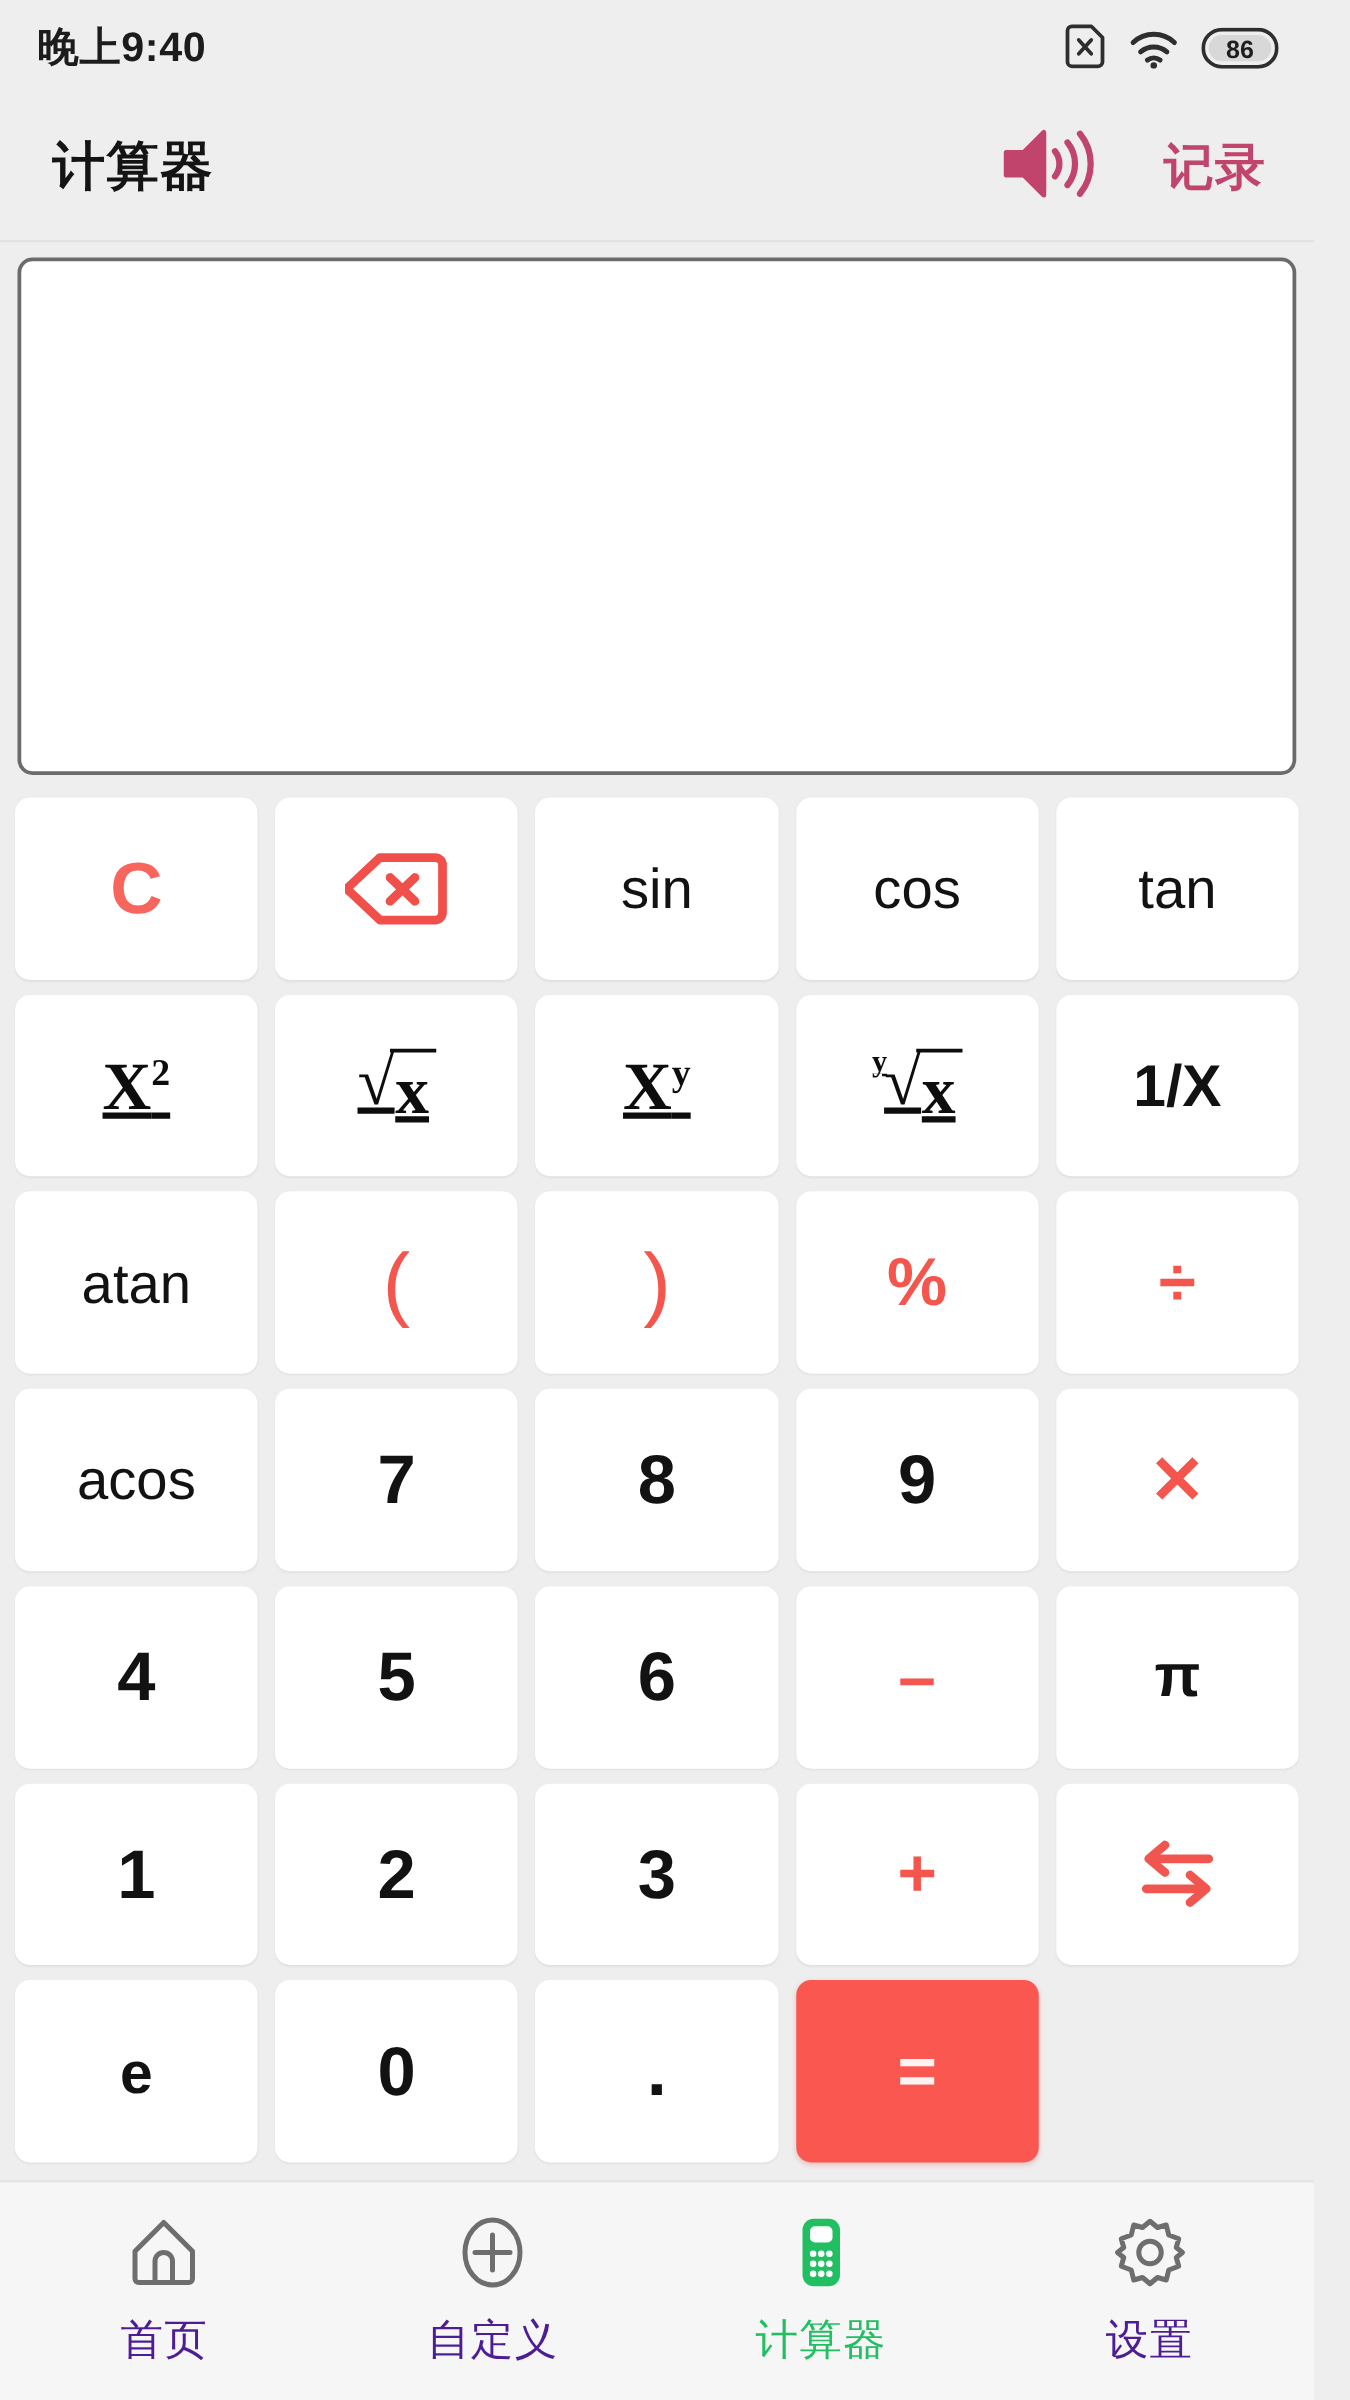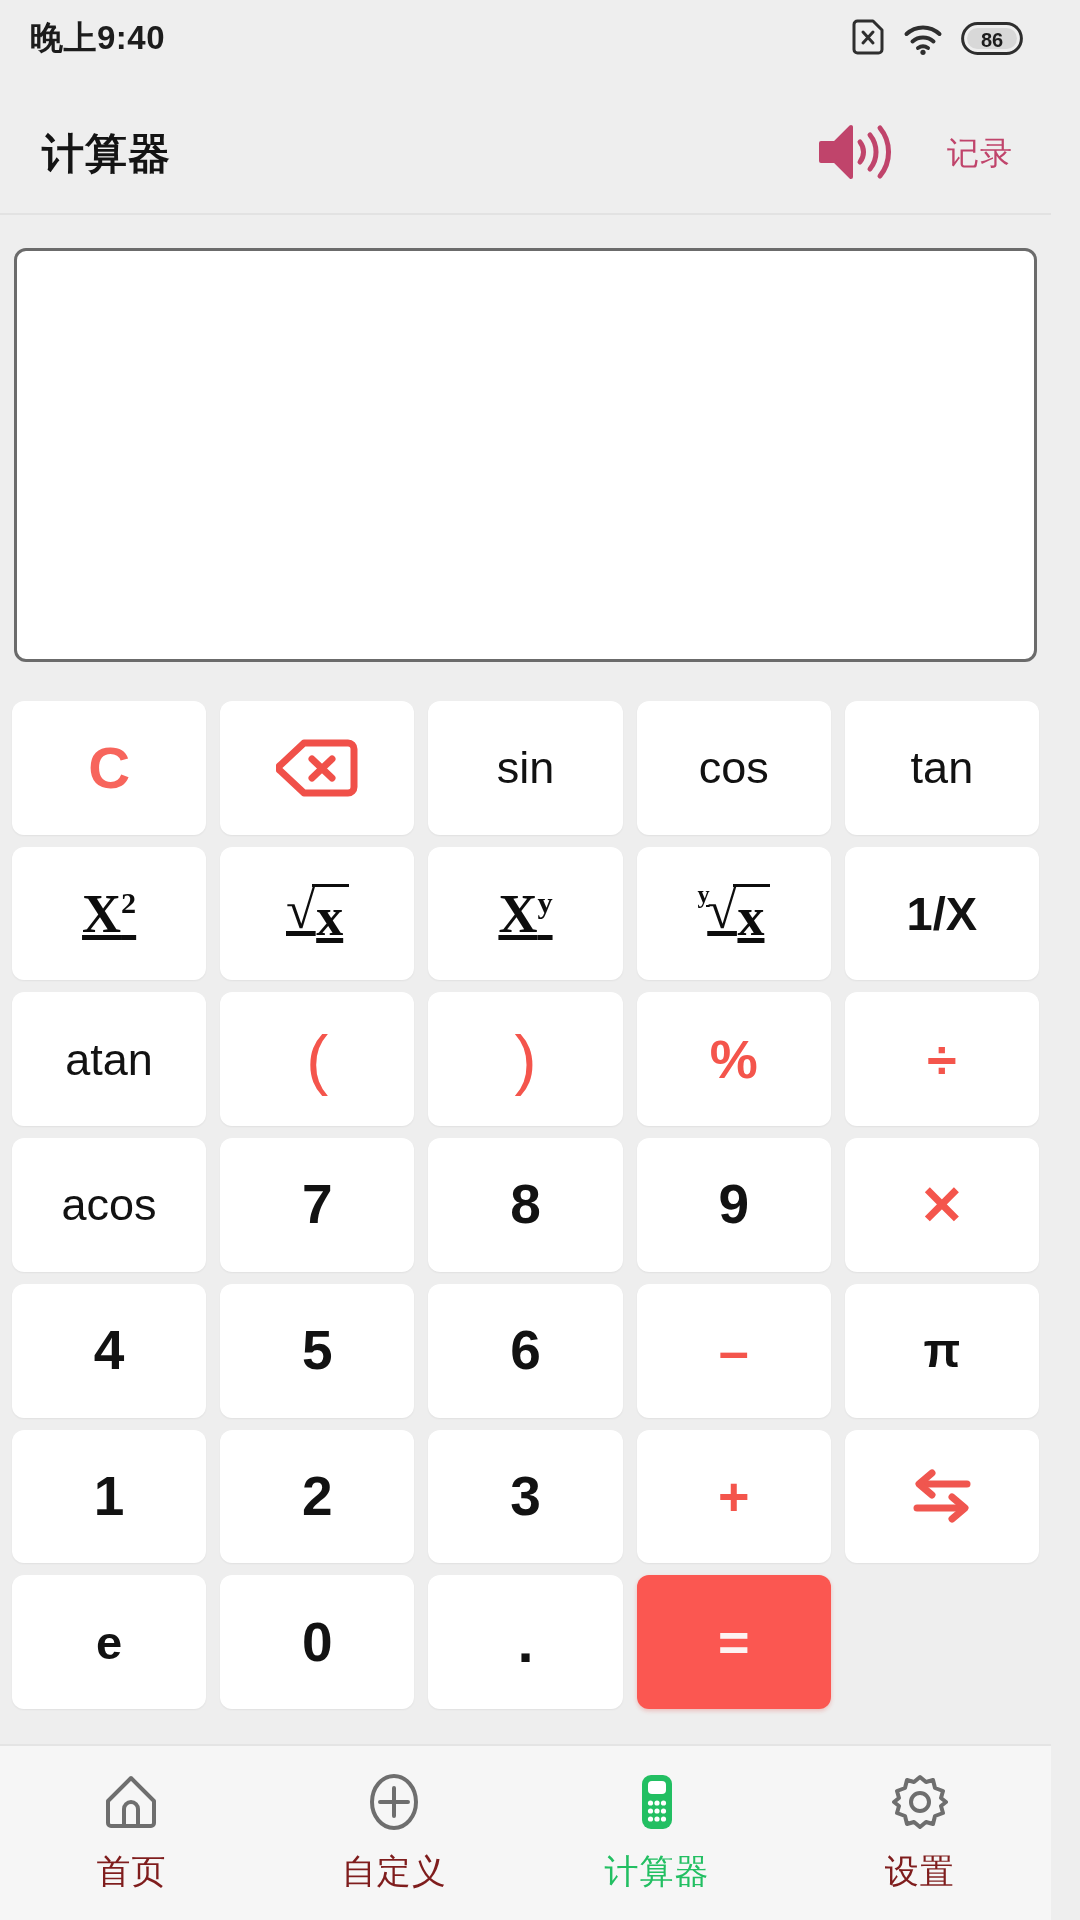--- a/index.html
+++ b/index.html
@@ -12,21 +12,20 @@
     overflow: hidden;
   }
 
   #app {
     position: relative;
     width: 1051px;
     height: 1920px;
     background: #eeeeee;
     display: flex;
     flex-direction: column;
-    gap: 21px;
   }
 
   
   .status-bar {
     height: 74px;
     flex: 0 0 74px;
     display: flex;
     align-items: center;
     justify-content: space-between;
     padding: 0 28px 0 30px;
@@ -63,24 +62,24 @@
     color: #141414;
     letter-spacing: 1px;
   }
   .header-right {
     display: flex;
     align-items: center;
     gap: 52px;
   }
   .speaker-icon { display: block; }
   .header-action {
-    font-size: 32px;
+    font-size: 40px;
     color: #c0446b;
     letter-spacing: 1px;
-    font-weight: 400;
+    font-weight: 700;
   }
 
   
   .display-wrap {
     flex: 0 0 436px;
     padding: 12px 14px 10px 14px;
     background: #eeeeee;
   }
   .display {
     width: 100%;
@@ -184,21 +183,21 @@
     display: flex;
     flex-direction: column;
     align-items: center;
     justify-content: center;
     gap: 16px;
     color: #6e6e6e;
   }
   .nav-item .nav-label {
     font-size: 34px;
     letter-spacing: 1px;
-    color: #7f1d1d;
+    color: #4c1d95;
   }
   .nav-item.active .nav-label { color: #22bf62; }
   .nav-icon { display: block; height: 62px; }
 </style>
 </head>
 <body>
 
 <div id="app">
 
   <div class="status-bar">

